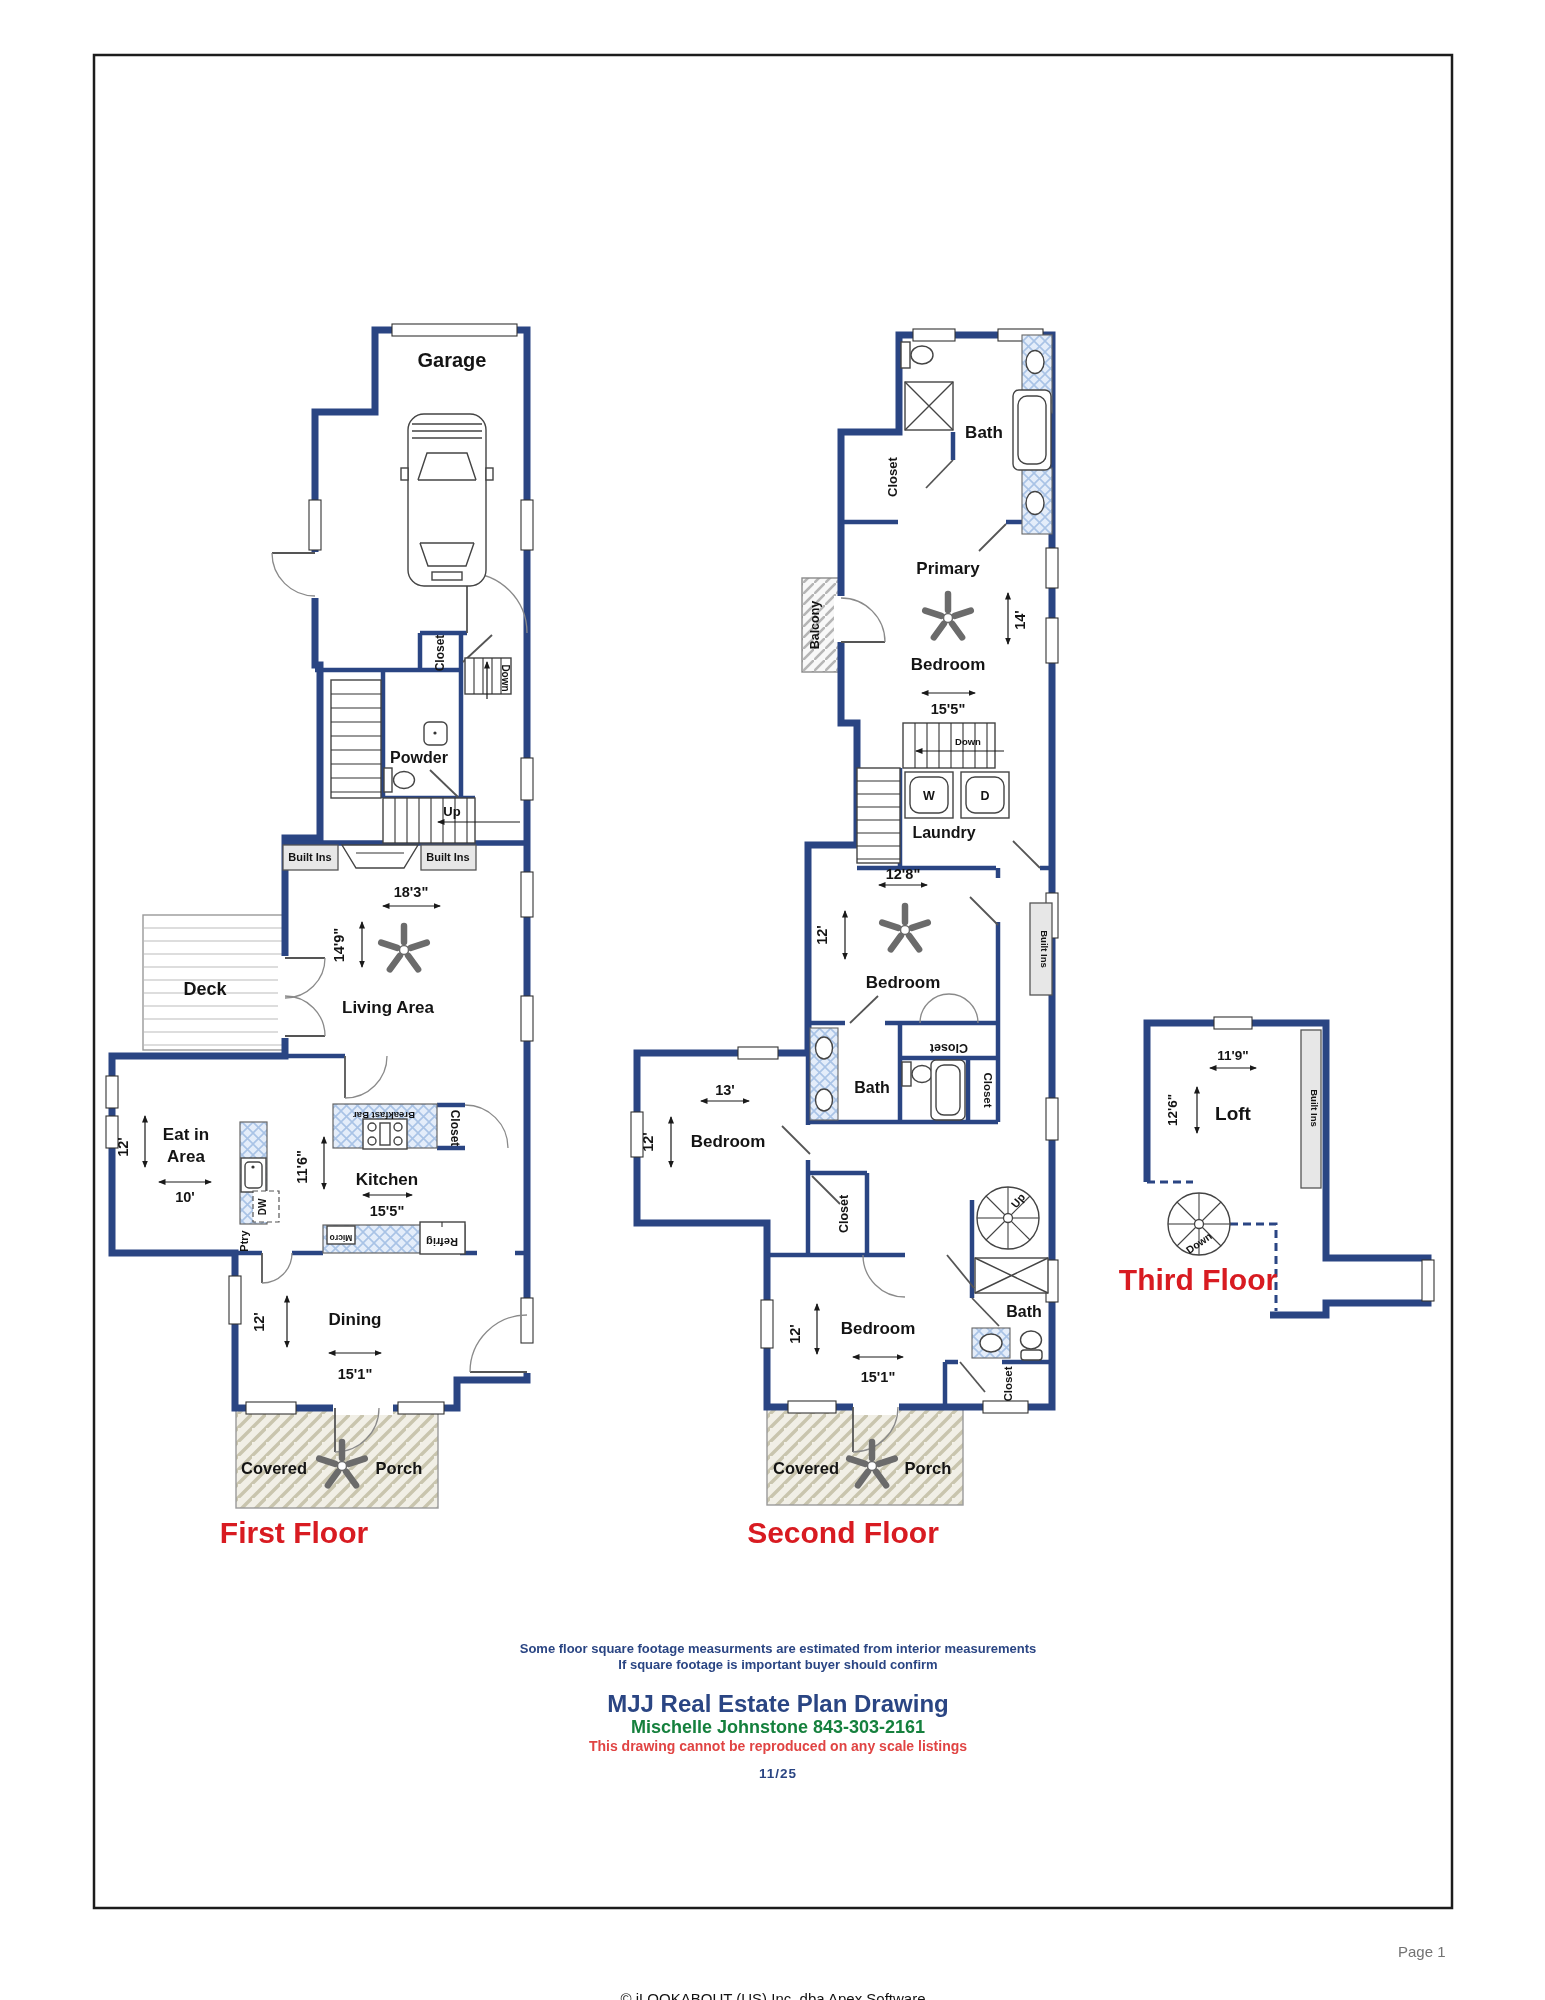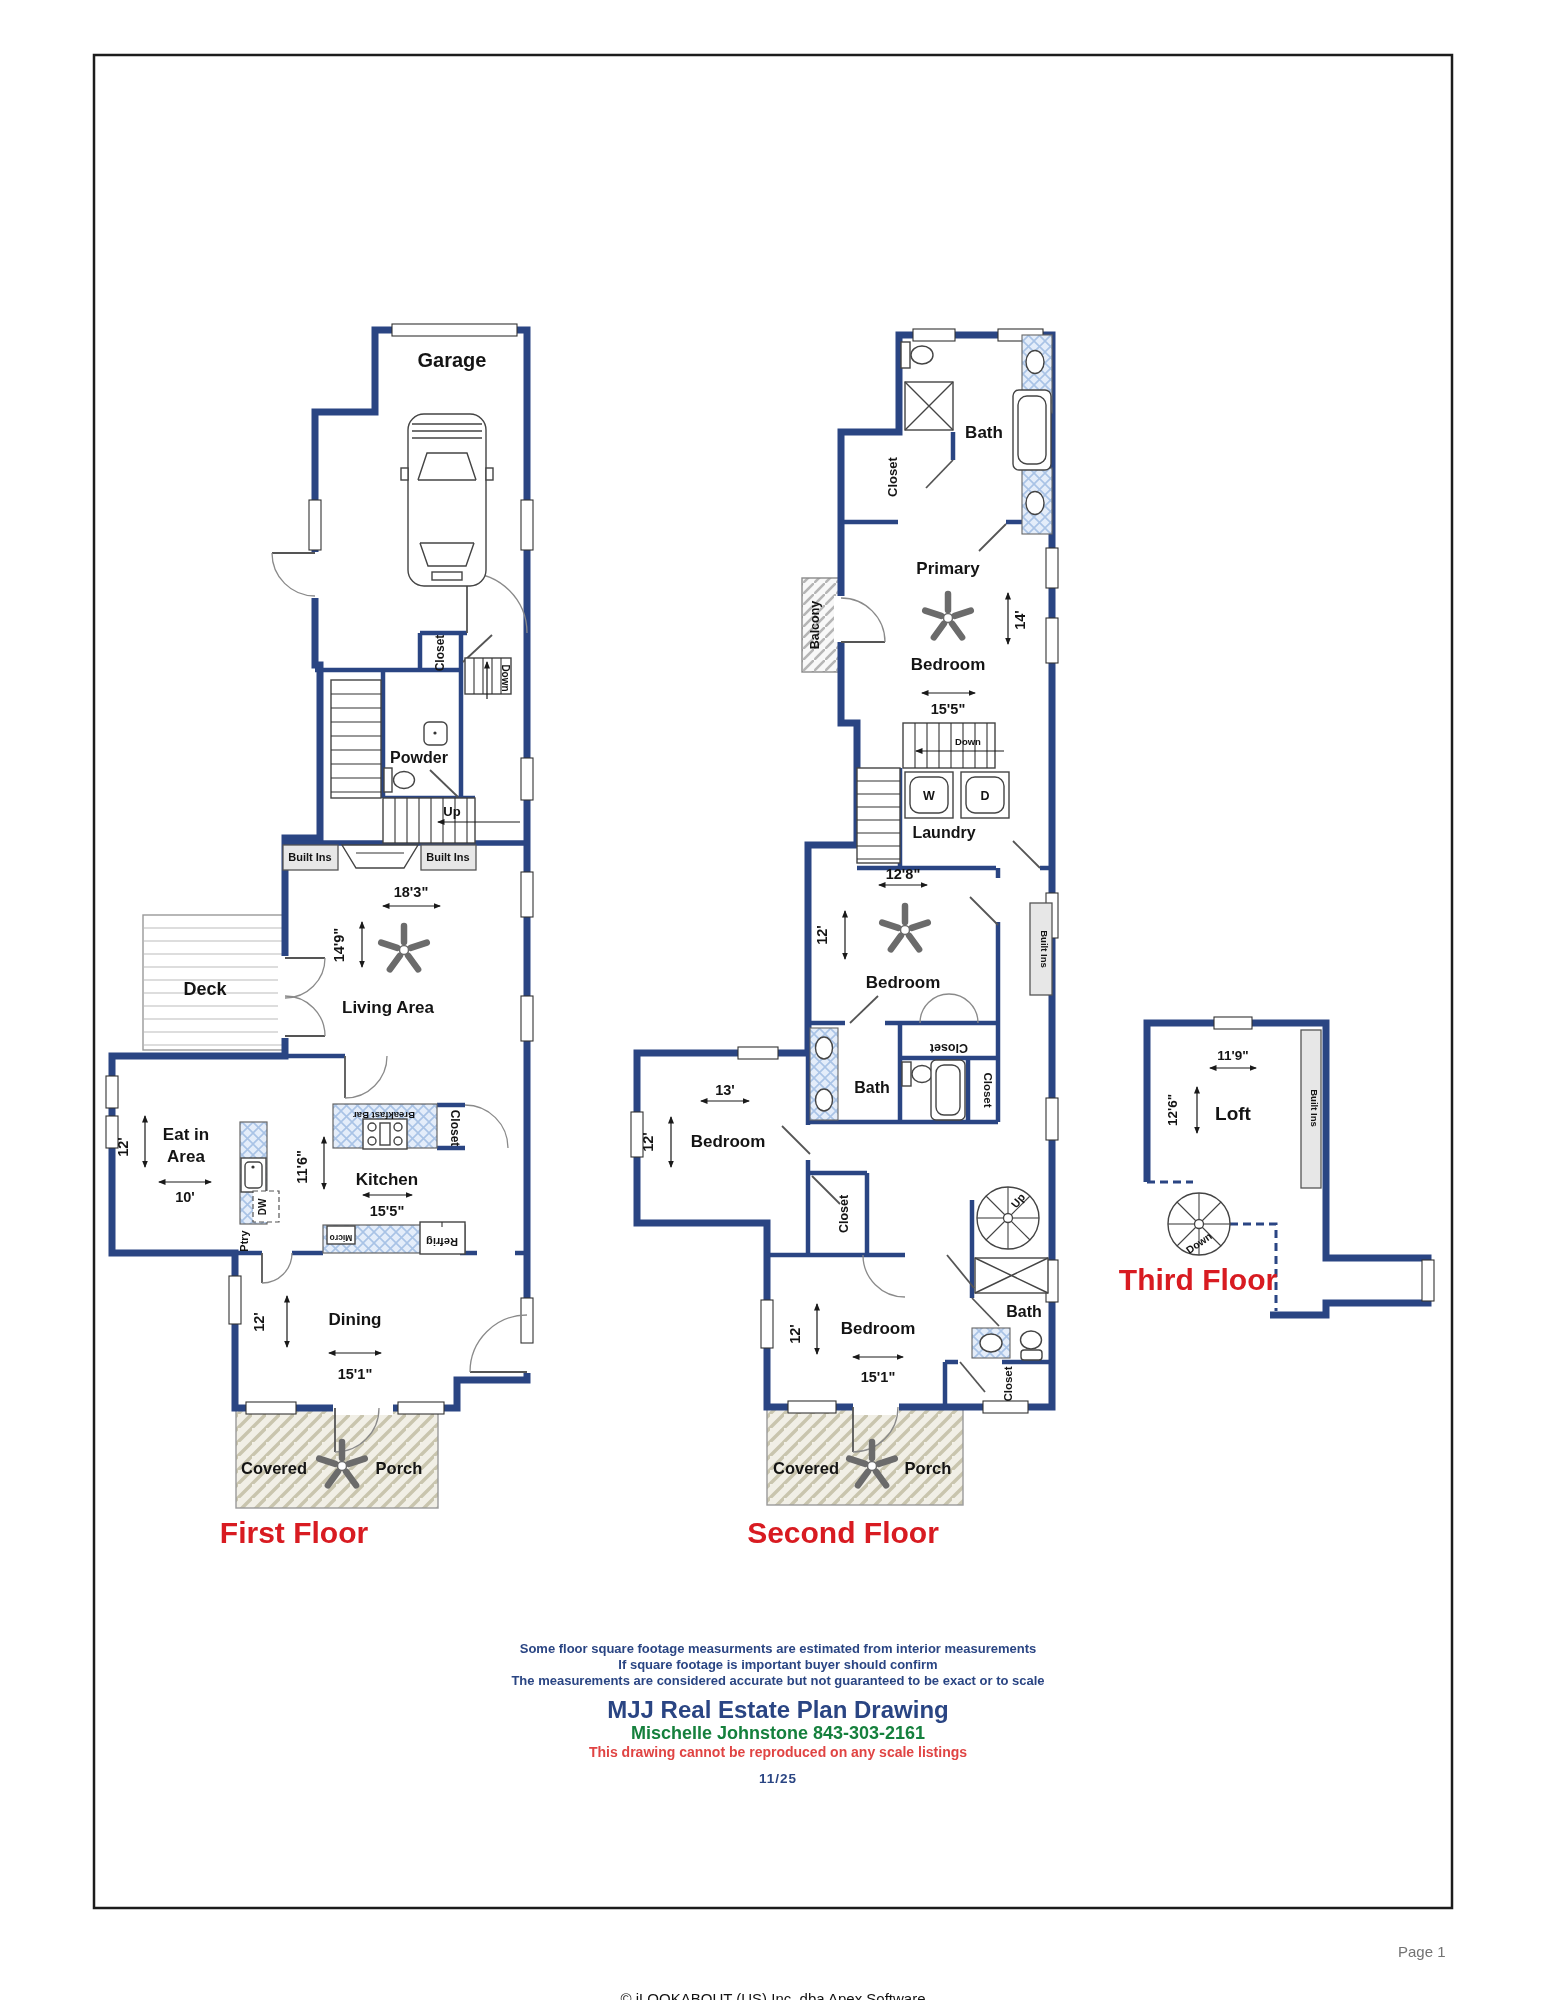--- a/index.html
+++ b/index.html
@@ -4,21 +4,21 @@
 <style>
   html,body{margin:0;padding:0;background:#fff;}
   .stage{position:relative;width:1545px;height:2000px;background:#ffffff;overflow:hidden;
          font-family:"Liberation Sans",sans-serif;}
   .stage svg{position:absolute;left:0;top:0;}
   .abs{position:absolute;}
   #title{left:840px;top:182px;transform:translateX(-50%);font-size:42px;font-weight:bold;
          color:#d81b21;white-space:nowrap;letter-spacing:0.5px;}
   #footer-block{left:778px;top:1641px;transform:translateX(-50%);width:980px;text-align:center;}
   .f-small{font-size:13px;font-weight:bold;color:#2a4583;line-height:1.22;}
-  .f-company{font-size:24px;font-weight:bold;color:#2a4583;margin-top:8px;line-height:1.1;}
+  .f-company{font-size:24px;font-weight:bold;color:#2a4583;margin-top:18px;line-height:1.1;}
   .f-agent{font-size:18px;font-weight:600;color:#15803d;line-height:1.15;}
   .f-notice{font-size:14px;font-weight:600;color:#e04443;line-height:1.2;}
   .f-date{font-size:13.5px;font-weight:bold;color:#2a4583;margin-top:11px;letter-spacing:1px;}
   #copyright{left:773px;top:1990px;transform:translateX(-50%);font-size:15px;color:#111;}
   #pagenum{left:1398px;top:1943px;font-size:15px;color:#737373;}
   
   .ow{fill:none;stroke:#2a4583;stroke-width:7;}
   .iw{fill:none;stroke:#2a4583;stroke-width:4.5;}
   .fx{stroke:#444;stroke-width:1.4;fill:#fff;}
   .fxn{stroke:#444;stroke-width:1.4;fill:none;}
@@ -544,21 +544,20 @@
     <text class="t" font-size="9.5" x="1311" y="1108" transform="rotate(90 1311 1108)">Built Ins</text>
     <text class="t" font-size="10.5" x="1201" y="1246" transform="rotate(-35 1201 1246)">Down</text>
     <text class="t red" font-size="30" x="1198" y="1290">Third Floor</text>
   </g>
 </svg>
 
 
 <div id="footer-block" class="abs">
   <div class="f-small">Some floor square footage measurments are estimated from interior measurements</div>
   <div class="f-small">If square footage is important buyer should confirm</div>
-  <div class="f-small">The measurements are considered accurate but not guaranteed to be exact or to scale</div>
   <div class="f-company">MJJ Real Estate Plan Drawing</div>
   <div class="f-agent">Mischelle Johnstone 843-303-2161</div>
   <div class="f-notice">This drawing cannot be reproduced on any scale listings</div>
   <div class="f-date">11/25</div>
 </div>
 
 <div id="copyright" class="abs">© iLOOKABOUT (US) Inc. dba Apex Software</div>
 <div id="pagenum" class="abs">Page 1</div>
 
 </div>

